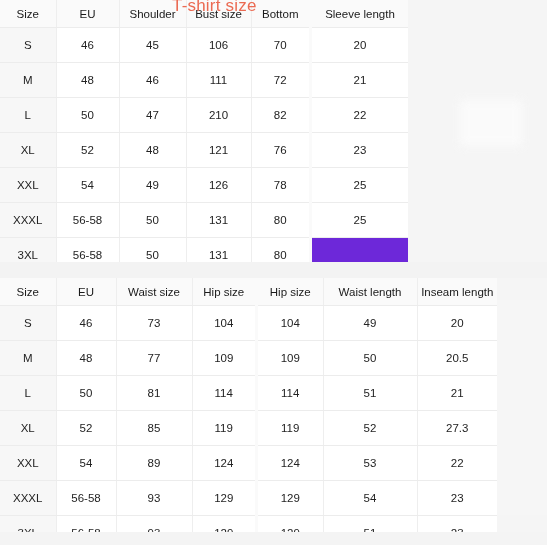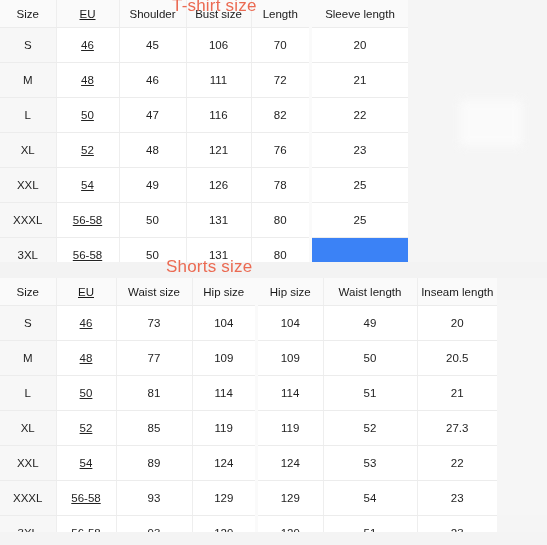--- a/index.html
+++ b/index.html
@@ -45,21 +45,21 @@
 
   
   .half {
     position: absolute;
     top: 0;
     height: 100%;
     background: #fbfbfb;
     box-sizing: border-box;
   }
   .t-shirt .half-left  { left: 0;     width: 309px; }
-  .t-shirt .half-right { left: 312px; width: 96px;  background:#3b82f6; }
+  .t-shirt .half-right { left: 312px; width: 96px;  background:#6d28d9; }
   .shorts  .half-left  { left: 0;     width: 255px; }
   .shorts  .half-right { left: 258px; width: 239px; background:#fcfcfc; }
 
   table.sz {
     border-collapse: collapse;
     width: 100%;
     table-layout: fixed;
   }
   table.sz th,
   table.sz td {
@@ -90,21 +90,20 @@
   }
   
   table.sz td.size-col,
   table.sz th.size-col {
     background: #f7f7f7;
     border-left: none;
   }
   table.sz td.size-col + td,
   table.sz th.size-col + th {
     border-left: 1px solid #eeeeee;
-    text-decoration: underline;
   }
   table.sz th.size-col { background:#fafafa; }
 
   
   .t-shirt .half-left col.c0 { width: 56px; }
   .t-shirt .half-left col.c1 { width: 63px; }
   .t-shirt .half-left col.c2 { width: 67px; }
   .t-shirt .half-left col.c3 { width: 65px; }
   .t-shirt .half-left col.c4 { width: 58px; }
   
@@ -195,21 +194,21 @@
             <col class="c2">
             <col class="c3">
             <col class="c4">
         </colgroup>
         <thead>
           <tr>
             <th class="size-col">Size</th>
             <th>EU</th>
             <th>Shoulder</th>
             <th>Bust size</th>
-            <th>Length</th>
+            <th>Bottom</th>
           </tr>
         </thead>
         <tbody>
           <tr>
             <td class="size-col">S</td>
             <td>46</td>
             <td>45</td>
             <td>106</td>
             <td>70</td>
           </tr>
@@ -217,21 +216,21 @@
             <td class="size-col">M</td>
             <td>48</td>
             <td>46</td>
             <td>111</td>
             <td>72</td>
           </tr>
           <tr>
             <td class="size-col">L</td>
             <td>50</td>
             <td>47</td>
-            <td>116</td>
+            <td>210</td>
             <td>82</td>
           </tr>
           <tr>
             <td class="size-col">XL</td>
             <td>52</td>
             <td>48</td>
             <td>121</td>
             <td>76</td>
           </tr>
           <tr>
@@ -407,15 +406,14 @@
           <tr>
             <td>129</td>
             <td>51</td>
             <td>23</td>
           </tr>
         </tbody>
       </table>
     </div>
   </div>
 
-  <div class="chart-title shorts-title">Shorts size</div>
 
 </div>
 
 </body></html>

